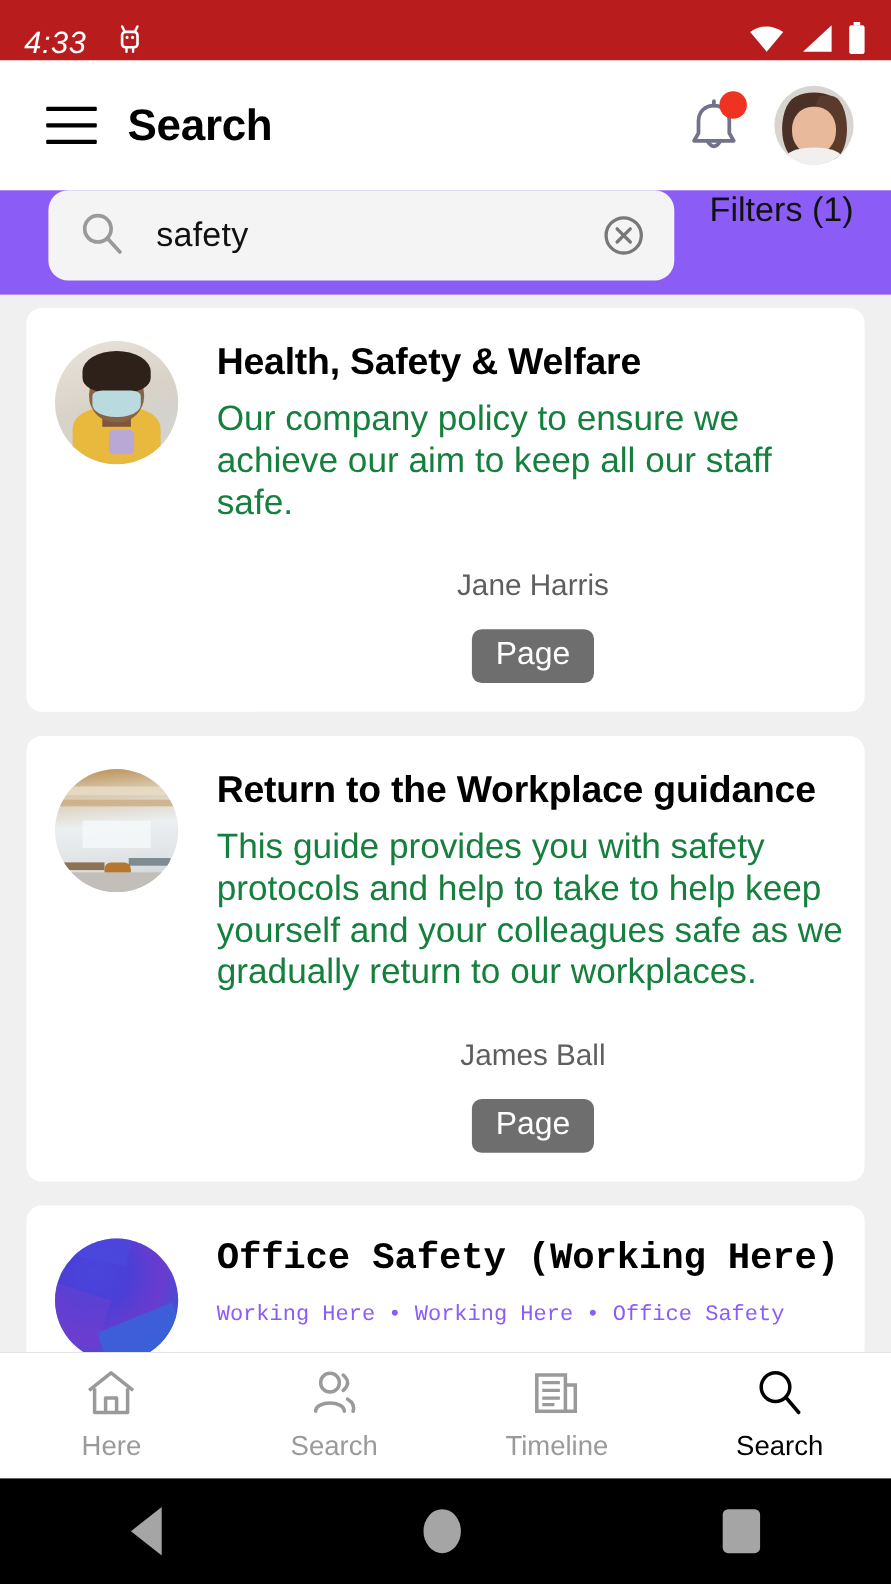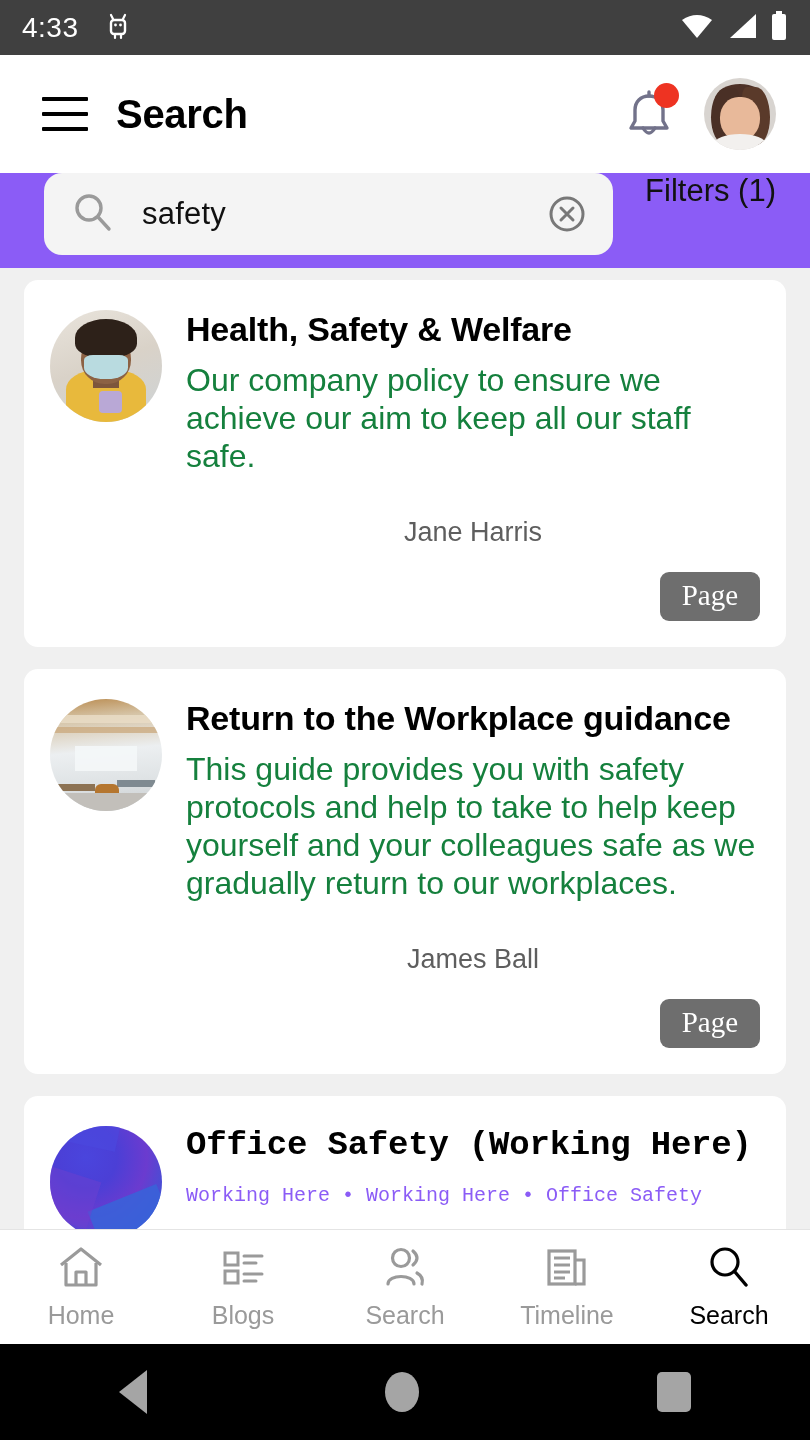--- a/index.html
+++ b/index.html
@@ -5,22 +5,22 @@
   * { margin:0; padding:0; box-sizing:border-box; }
   html, body {
     width:810px; height:1440px;
     font-family:"Liberation Sans", sans-serif;
     background:#ffffff; overflow:hidden;
   }
   .phone { width:810px; height:1440px; position:relative; display:flex; flex-direction:column; background:#ffffff; }
 
   
   .statusbar {
-    height:55px; background:#404040; color:#ffffff;
-    display:flex; align-items:center; padding:0 22px; flex:0 0 55px;
+    height:55px; background:#b91c1c; color:#ffffff;
+    display:flex; align-items:flex-end; padding:0 22px; flex:0 0 55px;font-style:italic;
   }
   .sb-time { font-size:28px; letter-spacing:.5px; font-family:"Liberation Sans", sans-serif; }
   .sb-left-icons { display:flex; align-items:center; gap:14px; margin-left:26px; }
   .sb-spacer { flex:1; }
   .sb-right-icons { display:flex; align-items:center; gap:12px; }
 
   
   .appbar {
     flex:0 0 118px; background:#ffffff; display:flex; align-items:center;
     padding:0 34px 0 42px;
@@ -71,34 +71,34 @@
   .clear-btn { width:40px; height:40px; flex:0 0 40px; cursor:pointer; }
   .filters-label { font-size:31px; color:#111; margin-left:32px; white-space:nowrap; }
 
   
   .results {
     flex:1; background:#f0f0f0; padding:12px 0 0 0; overflow:hidden;
     display:flex; flex-direction:column; gap:22px;
   }
   .card {
     background:#ffffff; border-radius:14px; margin:0 24px;
-    padding:30px 26px 26px 26px; display:flex; gap:0; flex:0 0 auto;
+    padding:30px 14px 26px 26px; display:flex; gap:11px; flex:0 0 auto;
   }
   .card-thumb {
     width:112px; height:112px; flex:0 0 112px; border-radius:50%;
     overflow:hidden; position:relative; margin-right:24px; background:#ddd;
   }
   .card-body { flex:1; min-width:0; }
   .card-title {
     font-size:34px; font-weight:bold; color:#000; line-height:1.12;
     letter-spacing:-0.2px; margin-bottom:14px;
   }
   .card-desc { font-size:32px; color:#15803d; line-height:1.18; }
   .card-author { font-size:27px; color:#5e5e5e; text-align:center; margin-top:42px; }
-  .badge-row { display:flex; justify-content:flex-end; margin-top:24px;font-family:Liberation Serif, serif; }
+  .badge-row { display:flex; justify-content:center; margin-top:24px; }
   .badge {
     background:#6e6e6e; color:#ffffff; font-size:29px;
     padding:9px 22px 11px 22px; border-radius:9px; line-height:1;
   }
   .card-breadcrumb { font-size:20px; color:#8b5cf6; margin-top:20px; }
   .card-clipped { margin-bottom:0;font-family:Liberation Mono, monospace; }
 
   
   .thumb1 { background:linear-gradient(160deg,#e9e4dc 0%,#d9d2c8 48%,#cdd3d6 100%); }
   .thumb1 .shirt { position:absolute; left:14%; bottom:0; width:72%; height:46%; background:#e8b93c; border-radius:38% 38% 0 0; }
@@ -283,33 +283,23 @@
   <div class="bottomnav">
 
     <div class="navitem">
       <span>
         <svg width="48" height="44" viewBox="0 0 48 44">
           <path d="M4 20 L24 4 L44 20" fill="none" stroke="#9a9a9a" stroke-width="3.2" stroke-linejoin="round"></path>
           <path d="M9 18 L9 40 L39 40 L39 18" fill="none" stroke="#9a9a9a" stroke-width="3.2" stroke-linejoin="round"></path>
           <path d="M19 40 L19 27 L29 27 L29 40" fill="none" stroke="#9a9a9a" stroke-width="3.2" stroke-linejoin="round"></path>
         </svg>
       </span>
-      <span class="navlabel">Home</span>
-    </div>
-
-    <div class="navitem">
-      <span>
-        <svg width="48" height="44" viewBox="0 0 48 44">
-          <rect x="6" y="8" width="13" height="12" fill="none" stroke="#9a9a9a" stroke-width="3"></rect>
-          <rect x="6" y="26" width="13" height="12" fill="none" stroke="#9a9a9a" stroke-width="3"></rect>
-          <path d="M25 11 L43 11 M25 18 L37 18 M25 29 L43 29 M25 36 L37 36" stroke="#9a9a9a" stroke-width="3" stroke-linecap="round"></path>
-        </svg>
-      </span>
-      <span class="navlabel">Blogs</span>
-    </div>
+      <span class="navlabel">Here</span>
+    </div>
+
 
     <div class="navitem">
       <span>
         <svg width="48" height="44" viewBox="0 0 48 44">
           <circle cx="20" cy="13" r="8.5" fill="none" stroke="#9a9a9a" stroke-width="3.2"></circle>
           <path d="M7 39 C7 29 33 29 33 39" fill="none" stroke="#9a9a9a" stroke-width="3.2" stroke-linecap="round"></path>
           <path d="M32 6 Q40 13 32 20" fill="none" stroke="#9a9a9a" stroke-width="3.2" stroke-linecap="round"></path>
           <path d="M36 28 Q43 32 41 39" fill="none" stroke="#9a9a9a" stroke-width="3.2" stroke-linecap="round"></path>
         </svg>
       </span>

